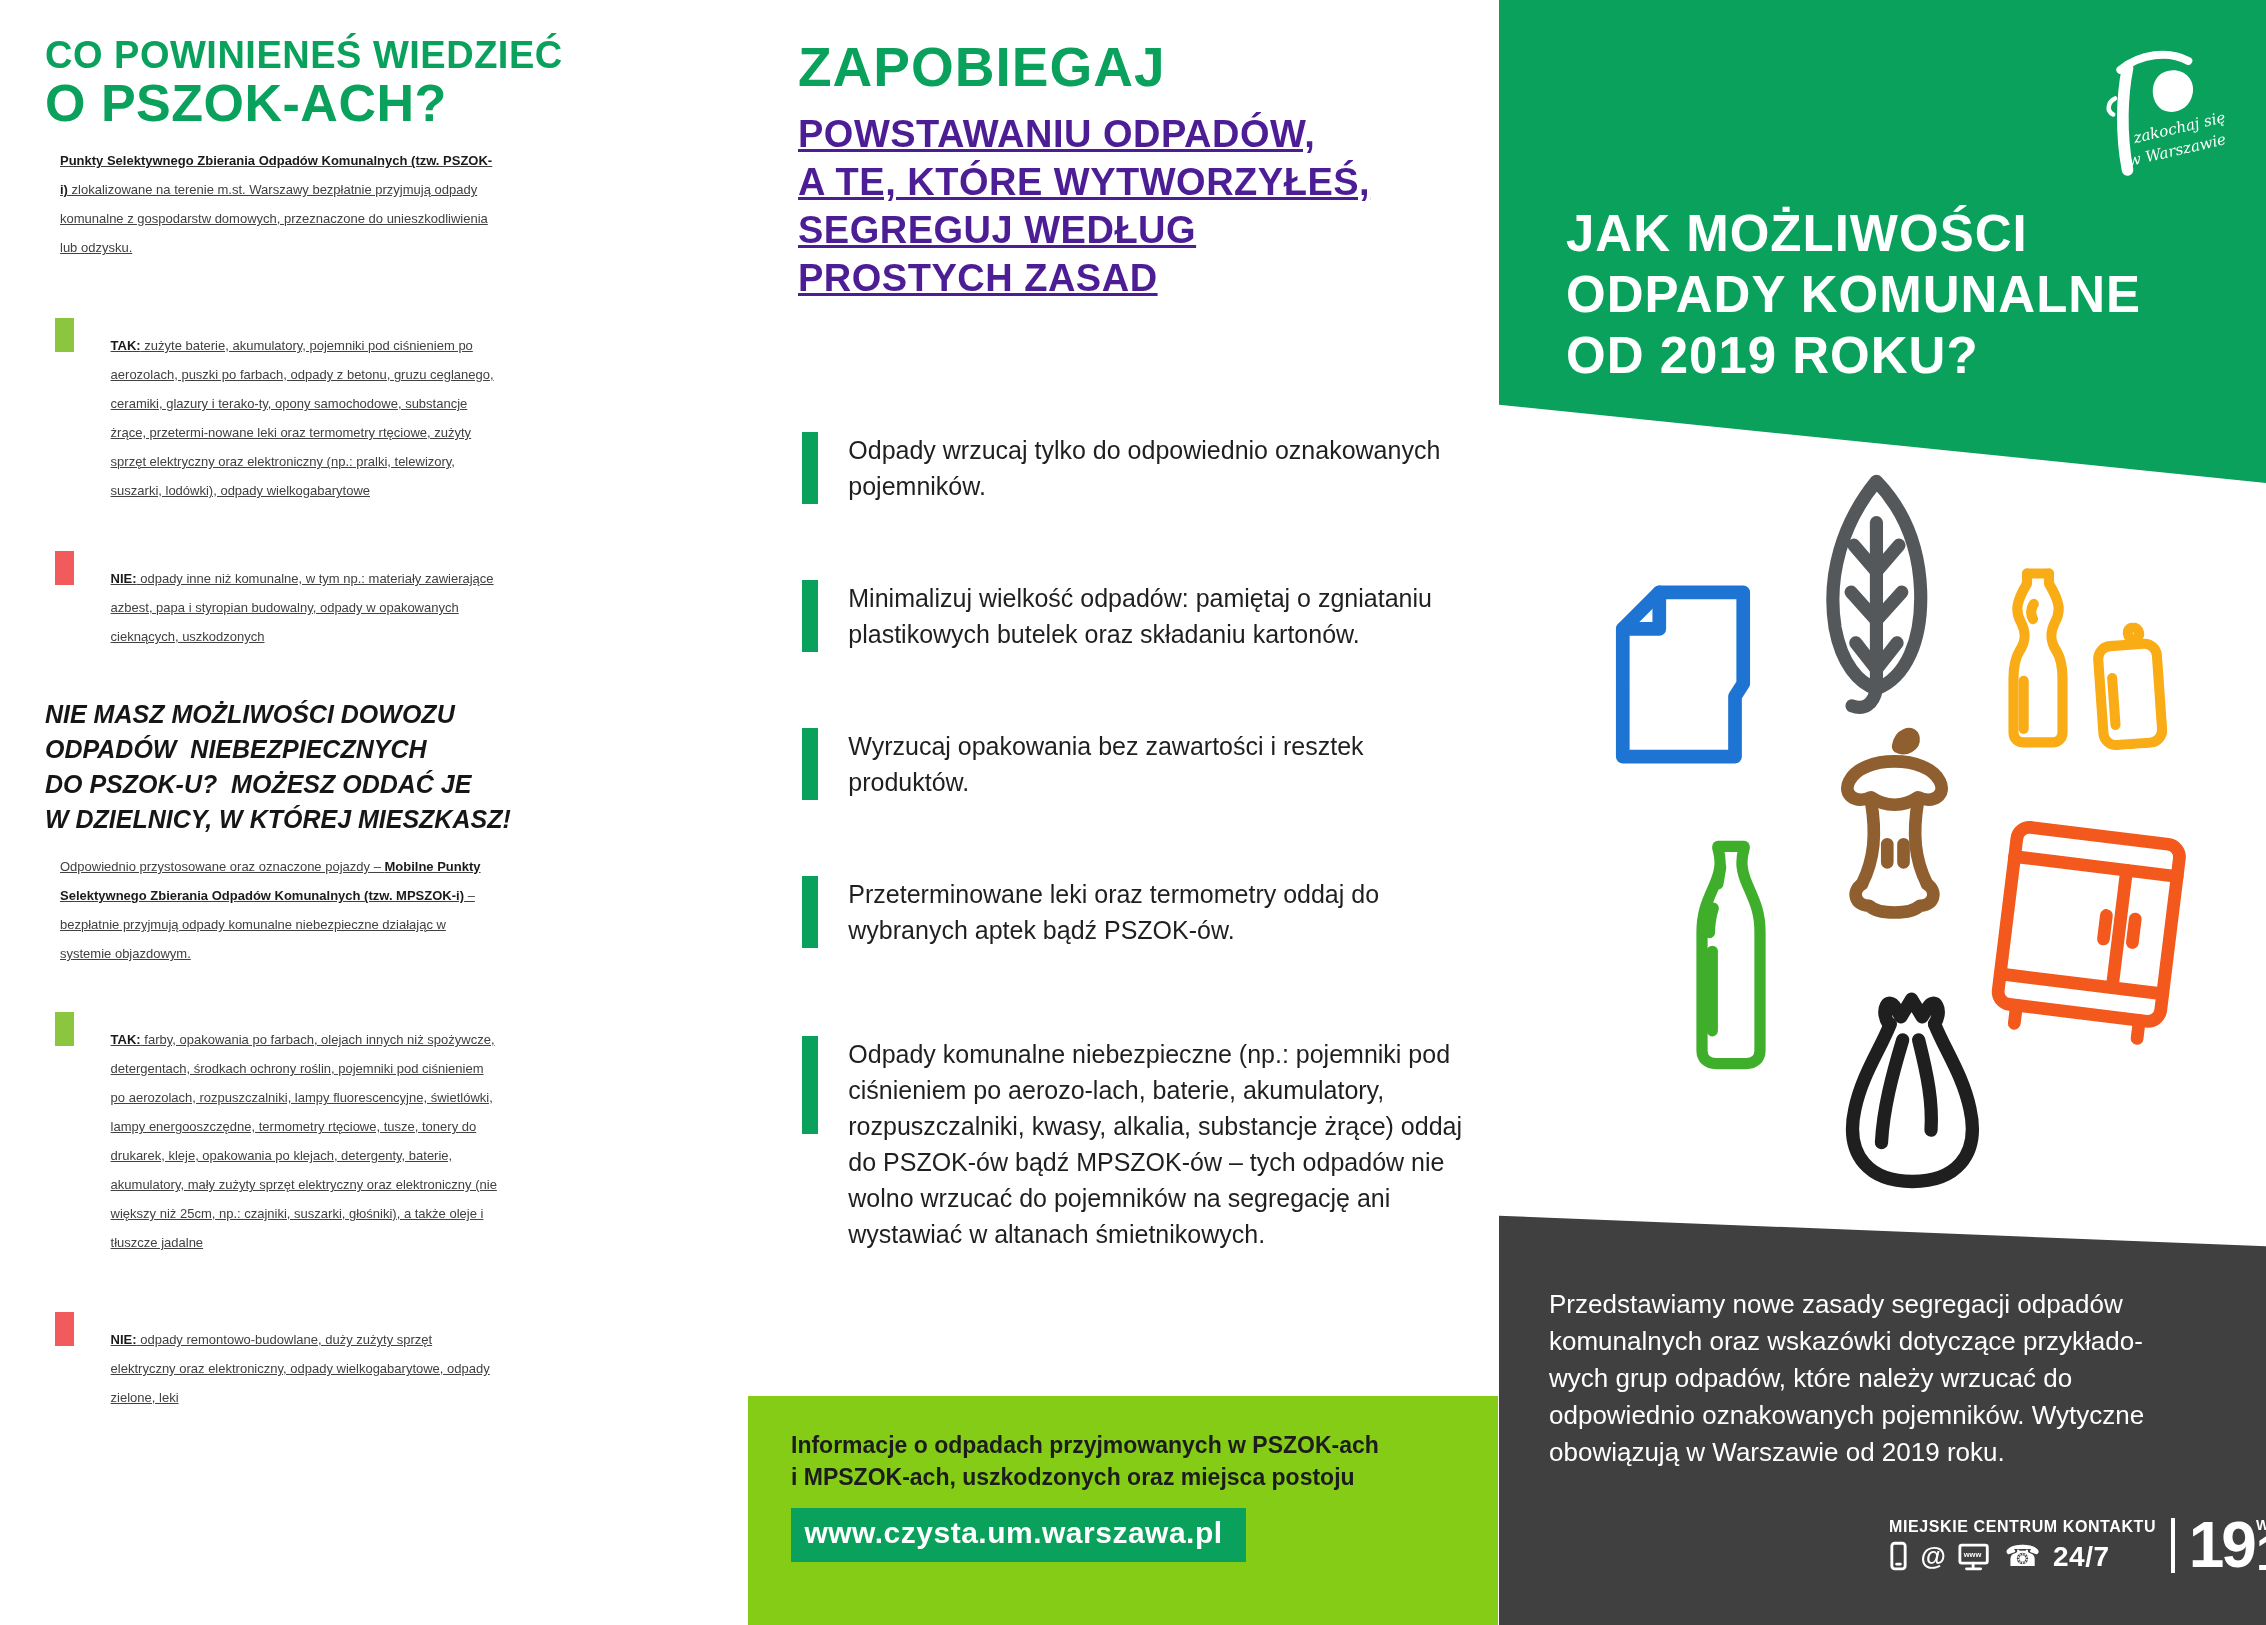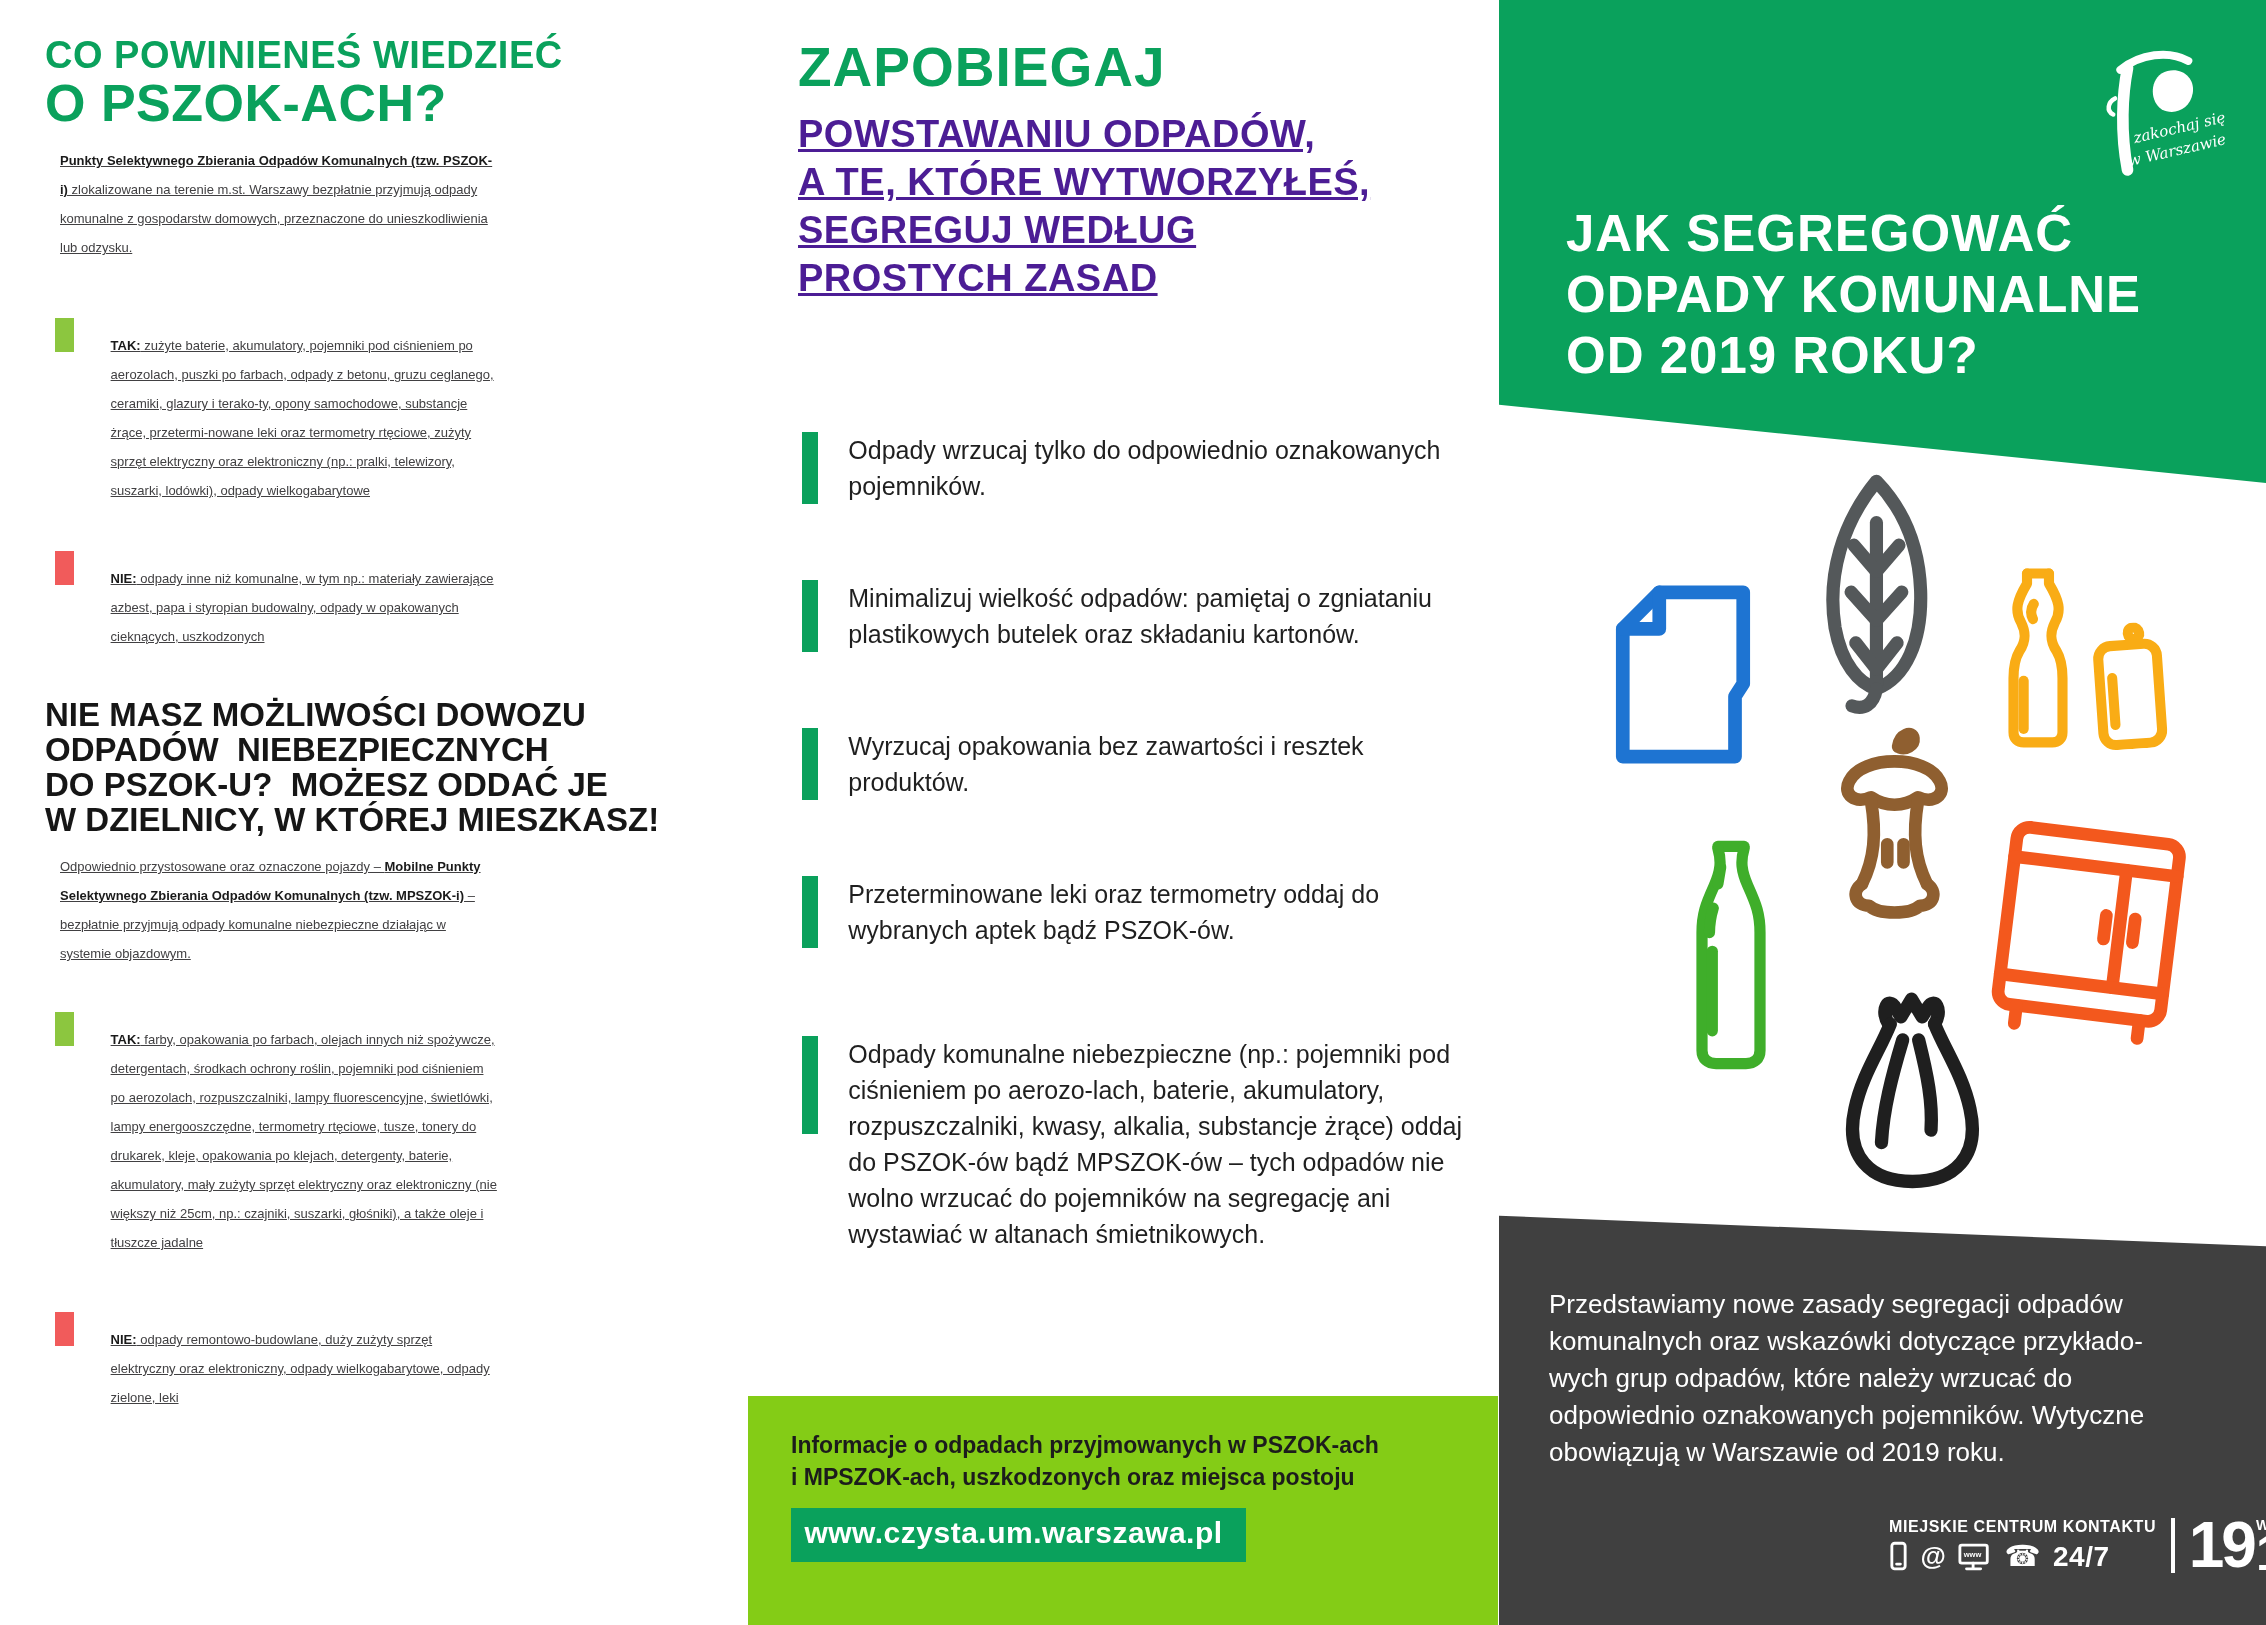--- a/index.html
+++ b/index.html
@@ -14,21 +14,21 @@
   .col-left p.body strong{color:#1a1a1a;}
   .intro{margin-top:40px;}
   .item{display:flex;align-items:flex-start;}
   .item .sq{flex:none;width:19px;height:34px;margin:1.9px 22px 0 9.6px;}
   .sq.yes{background:#8cc63f;}
   .sq.no{background:#f15b5b;}
   .item p{flex:1;}
   .item-tak1{margin-top:54px;}
   .item-nie1{margin-top:29px;}
   .subhead{margin-top:31px;}
-  .subhead div{font-size:33px;line-height:35px;font-weight:bold;color:#161616;white-space:pre;}
+  .subhead div{font-size:25px;line-height:35px;font-weight:bold;color:#161616;white-space:pre;font-style:italic;}
   .mobilep{margin-top:21px;}
   .item-tak2{margin-top:42px;}
   .item-nie2{margin-top:38px;}
 
   
   .mid-title{position:absolute;left:798px;top:38px;}
   .mt1{font-size:55px;font-weight:bold;color:#0aa15c;letter-spacing:1px;line-height:59px;margin-bottom:13.4px;white-space:nowrap;}
   .mtx{font-size:38px;font-weight:bold;color:#4c1d95;letter-spacing:0.5px;line-height:48px;white-space:nowrap;text-decoration:underline;}
   .tips{position:absolute;left:802px;top:432px;width:681px;}
   .tip{display:flex;align-items:stretch;margin-bottom:76px;}
@@ -158,21 +158,21 @@
           <path d="M42 28 C36 58 34 100 42 142" stroke-width="13"></path>
           <path d="M28 62 C20 66 18 76 26 80" stroke-width="5"></path>
         </g>
         <path d="M80 34 C98 24 118 36 115 56 C112 74 94 82 80 74 C68 66 66 44 80 34 Z" fill="#ffffff"></path>
         <text x="50" y="112" font-size="17" font-style="italic" font-family="DejaVu Serif, serif" fill="#ffffff" transform="rotate(-13 50 112)">zakochaj się</text>
         <text x="44" y="138" font-size="17" font-style="italic" font-family="DejaVu Serif, serif" fill="#ffffff" transform="rotate(-13 44 138)">w Warszawie</text>
       </svg>
     </div>
 
     <div class="p-title">
-      <div>JAK SEGREGOWAĆ</div>
+      <div>JAK MOŻLIWOŚCI</div>
       <div>ODPADY KOMUNALNE</div>
       <div>OD 2019 ROKU?</div>
     </div>
 
     <div class="ricon" style="left:111px;top:583px;">
       <svg width="146" height="183" viewBox="0 0 160 200" fill="none" stroke="#1e74d2" stroke-width="15" stroke-linejoin="round" stroke-linecap="round">
         <path d="M54 10 H146 V110 L137 124 V190 H14 V50 Z"></path>
         <path d="M54 10 V50 H14"></path>
       </svg>
     </div>

